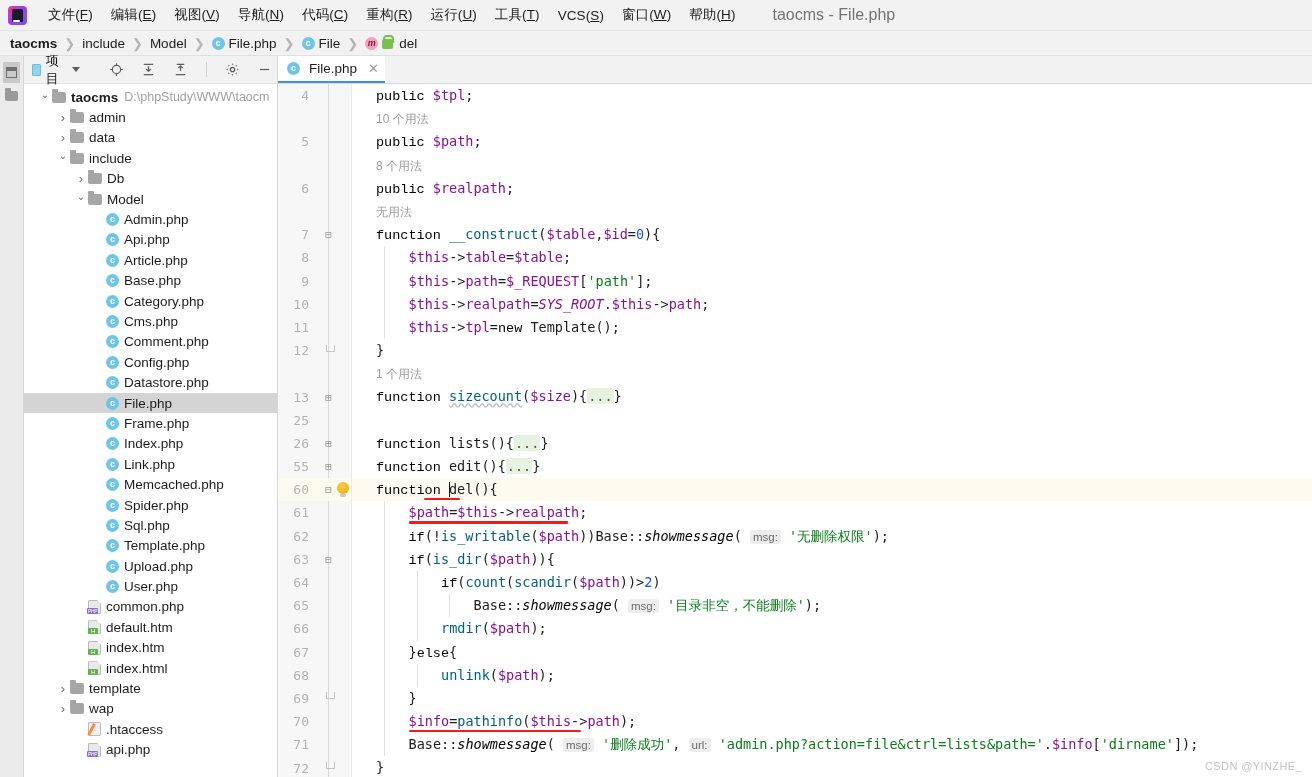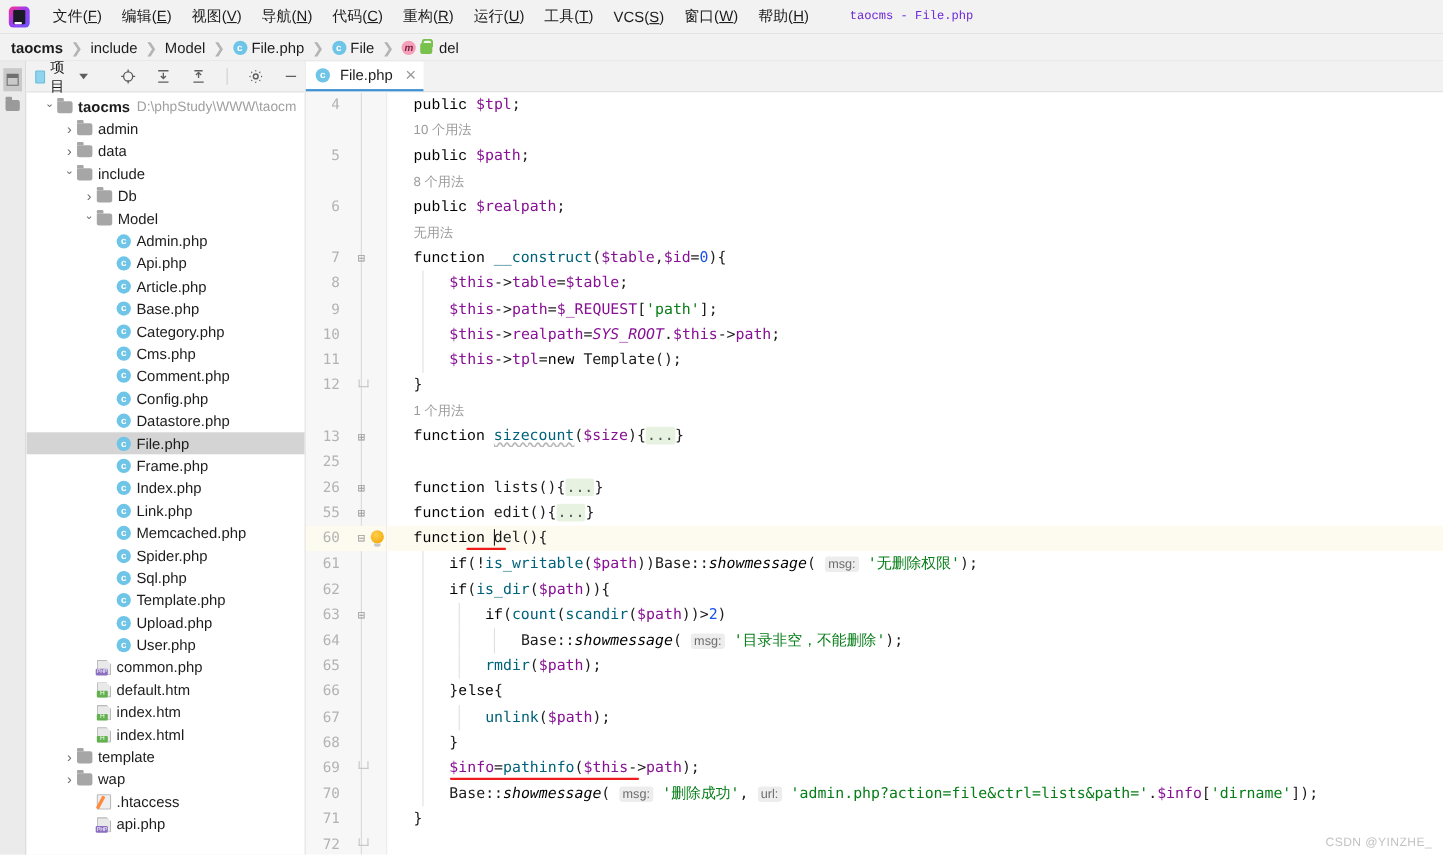--- a/index.html
+++ b/index.html
@@ -28,21 +28,21 @@
   .app-logo::before {
     content: ""; position: absolute; left: 5px; bottom: 3px; width: 7px; height: 2px;
     background: #fff; z-index: 2; border-radius: 1px;
   }
   .menuitem {
     font-size: 13.5px; color: #1c1c1c; padding: 2px 9px; cursor: default;
     white-space: nowrap; letter-spacing: .1px;
   }
   .menuitem u { text-decoration: underline; }
   .win-title {
-    margin-left: 28px; font-size: 11px; color: #6d28d9; white-space: nowrap; font-family: Liberation Mono, monospace;
+    margin-left: 28px; font-size: 16px; color: #737373; white-space: nowrap;
   }
 
   
   .breadcrumb {
     height: 25px; background: #f2f2f2; display: flex; align-items: center;
     padding-left: 10px; gap: 0px; border-bottom: 1px solid #e0e0e0;
   }
   .crumb { display: flex; align-items: center; font-size: 13.5px; color: #1c1c1c; white-space: nowrap; }
   .crumb.bold { font-weight: bold; }
   .crumb-sep { color: #b4b4b4; font-size: 13px; padding: 0 7px; }
@@ -521,20 +521,21 @@
             <div class="cl"><span class="indent-guide" style="left: 32px;"></span><span class="op">    </span><span class="var">$this</span><span class="op">-&gt;</span><span class="var">path</span><span class="op">=</span><span class="var">$_REQUEST</span><span class="op">[</span><span class="str">'path'</span><span class="op">];</span></div>
             <div class="cl"><span class="indent-guide" style="left: 32px;"></span><span class="op">    </span><span class="var">$this</span><span class="op">-&gt;</span><span class="var">realpath</span><span class="op">=</span><span class="const">SYS_ROOT</span><span class="op">.</span><span class="var">$this</span><span class="op">-&gt;</span><span class="var">path</span><span class="op">;</span></div>
             <div class="cl"><span class="indent-guide" style="left: 32px;"></span><span class="op">    </span><span class="var">$this</span><span class="op">-&gt;</span><span class="var">tpl</span><span class="op">=</span><span class="kw">new</span><span class="plain"> Template();</span></div>
             <div class="cl"><span class="op">}</span></div>
             <div class="cl"><span class="hint">1 个用法</span></div>
             <div class="cl"><span class="kw">function</span><span class="op"> </span><span class="fn squiggle">sizecount</span><span class="op">(</span><span class="var">$size</span><span class="op">){</span><span class="fold-ph">...</span><span class="op">}</span></div>
             <div class="cl"></div>
             <div class="cl"><span class="kw">function</span><span class="op"> </span><span class="plain">lists</span><span class="op">(){</span><span class="fold-ph">...</span><span class="op">}</span></div>
             <div class="cl"><span class="kw">function</span><span class="op"> </span><span class="plain">edit</span><span class="op">(){</span><span class="fold-ph">...</span><span class="op">}</span></div>
             <div class="cl hl"><span class="kw">function</span><span class="op"> </span><span class="caret"></span><span class="plain">del</span><span class="op">(){</span><span class="redline" style="left: 72px; width: 36px; bottom: 1px;"></span></div>
+            <div class="cl"><span class="indent-guide" style="left: 32px;"></span><span class="op">    </span><span class="var">$path</span><span class="op">=</span><span class="var">$this</span><span class="op">-&gt;</span><span class="var">realpath</span><span class="op">;</span><span class="redline" style="left: 57px; width: 159px; bottom: 1px;"></span></div>
             <div class="cl"><span class="indent-guide" style="left: 32px;"></span><span class="op">    </span><span class="kw">if</span><span class="op">(!</span><span class="fn">is_writable</span><span class="op">(</span><span class="var">$path</span><span class="op">))</span><span class="plain">Base</span><span class="op">::</span><span class="fn-i">showmessage</span><span class="op">(</span><span class="op"> </span><span class="pname">msg:</span><span class="op"> </span><span class="str">'无删除权限'</span><span class="op">);</span></div>
             <div class="cl"><span class="indent-guide" style="left: 32px;"></span><span class="op">    </span><span class="kw">if</span><span class="op">(</span><span class="fn">is_dir</span><span class="op">(</span><span class="var">$path</span><span class="op">)){</span></div>
             <div class="cl"><span class="indent-guide" style="left: 32px;"></span><span class="indent-guide" style="left: 64.5px;"></span><span class="op">        </span><span class="kw">if</span><span class="op">(</span><span class="fn">count</span><span class="op">(</span><span class="fn">scandir</span><span class="op">(</span><span class="var">$path</span><span class="op">))&gt;</span><span class="num">2</span><span class="op">)</span></div>
             <div class="cl"><span class="indent-guide" style="left: 32px;"></span><span class="indent-guide" style="left: 64.5px;"></span><span class="indent-guide" style="left: 97px;"></span><span class="op">            </span><span class="plain">Base</span><span class="op">::</span><span class="fn-i">showmessage</span><span class="op">(</span><span class="op"> </span><span class="pname">msg:</span><span class="op"> </span><span class="str">'目录非空，不能删除'</span><span class="op">);</span></div>
             <div class="cl"><span class="indent-guide" style="left: 32px;"></span><span class="indent-guide" style="left: 64.5px;"></span><span class="op">        </span><span class="fn">rmdir</span><span class="op">(</span><span class="var">$path</span><span class="op">);</span></div>
             <div class="cl"><span class="indent-guide" style="left: 32px;"></span><span class="op">    </span><span class="op">}</span><span class="kw">else</span><span class="op">{</span></div>
             <div class="cl"><span class="indent-guide" style="left: 32px;"></span><span class="indent-guide" style="left: 64.5px;"></span><span class="op">        </span><span class="fn">unlink</span><span class="op">(</span><span class="var">$path</span><span class="op">);</span></div>
             <div class="cl"><span class="indent-guide" style="left: 32px;"></span><span class="op">    </span><span class="op">}</span></div>
             <div class="cl"><span class="indent-guide" style="left: 32px;"></span><span class="op">    </span><span class="var">$info</span><span class="op">=</span><span class="fn">pathinfo</span><span class="op">(</span><span class="var">$this</span><span class="op">-&gt;</span><span class="var">path</span><span class="op">);</span><span class="redline" style="left: 57px; width: 172px; bottom: 1px;"></span></div>
             <div class="cl"><span class="indent-guide" style="left: 32px;"></span><span class="op">    </span><span class="plain">Base</span><span class="op">::</span><span class="fn-i">showmessage</span><span class="op">(</span><span class="op"> </span><span class="pname">msg:</span><span class="op"> </span><span class="str">'删除成功'</span><span class="op">, </span><span class="pname">url:</span><span class="op"> </span><span class="str">'admin.php?action=file&amp;ctrl=lists&amp;path='</span><span class="op">.</span><span class="var">$info</span><span class="op">[</span><span class="str">'dirname'</span><span class="op">]);</span></div>

